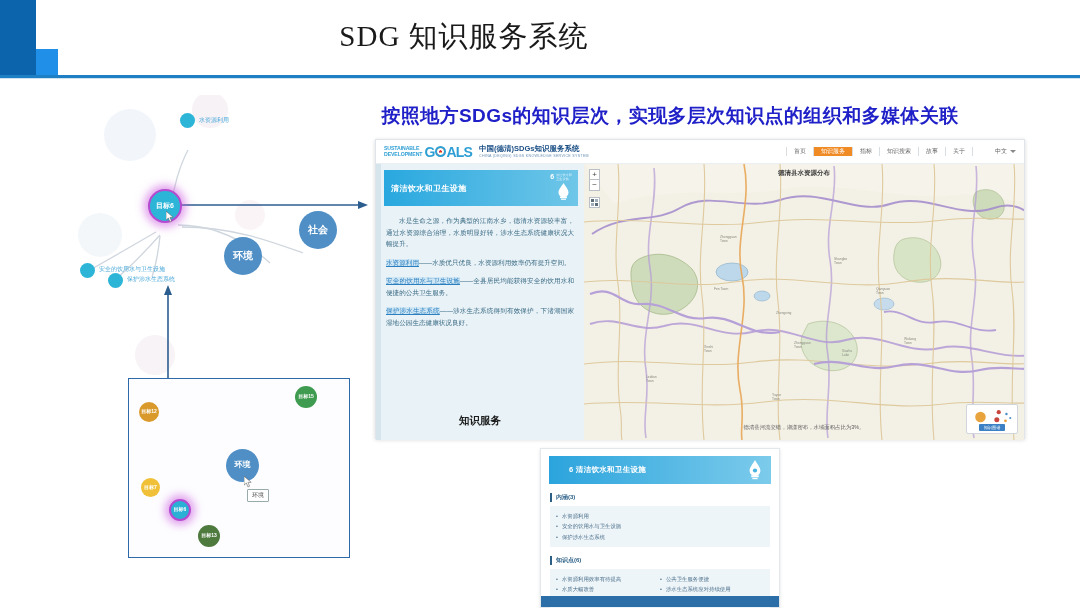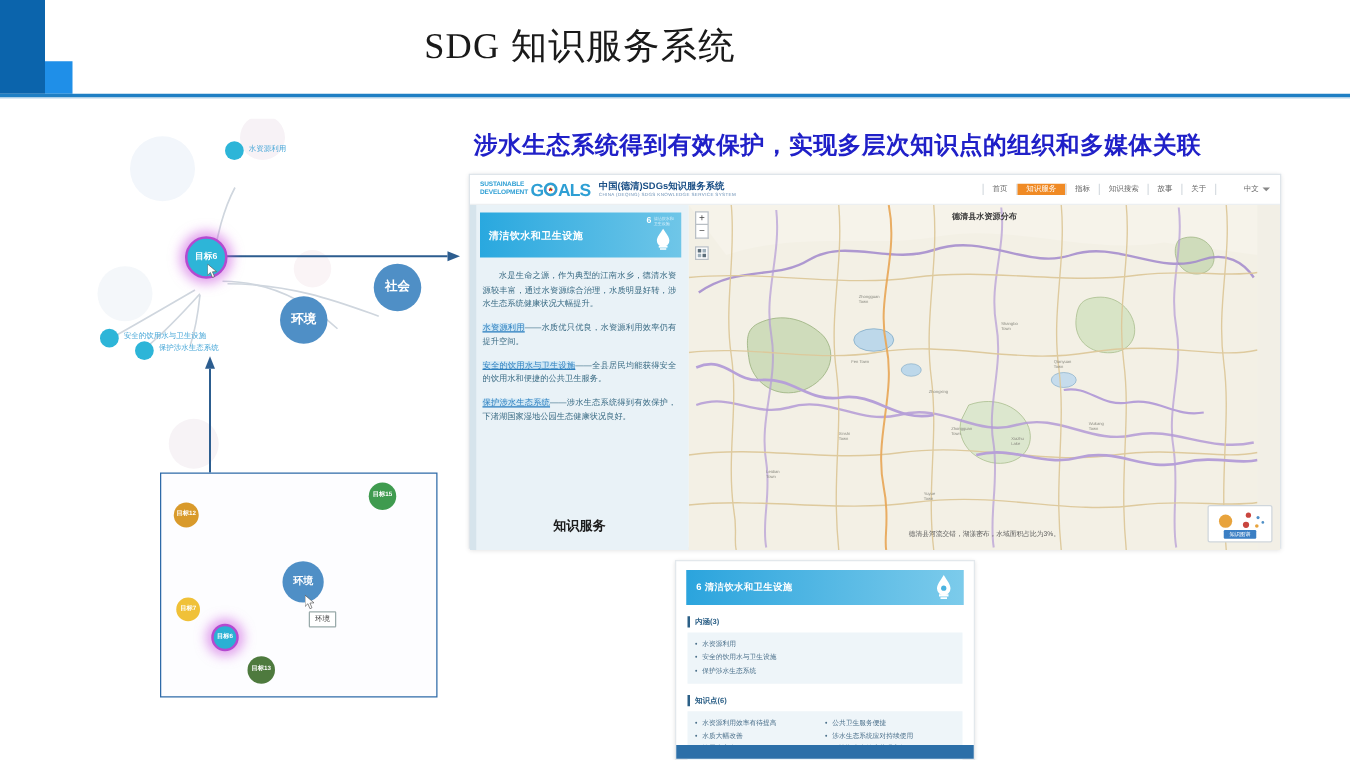--- a/index.html
+++ b/index.html
@@ -78,21 +78,21 @@
   .nav-menu { margin-left:auto; display:flex; align-items:center; gap:0; }
   .nav-menu .mi {
     font-size:6px; color:#666; padding:0 7px; border-right:1px solid #d8dde2; white-space:nowrap;
   }
   .nav-menu .mi.first { border-left:1px solid #d8dde2; }
   .nav-menu .mi.active { color:#fff; background:#f08a24; }
   .nav-lang { font-size:6px; color:#666; margin-left:22px; display:flex; align-items:center; gap:3px;}
   .caret { width:0;height:0;border-left:3px solid transparent;border-right:3px solid transparent;border-top:3.5px solid #888; }
 
   .body-row { display:flex; height:276px; }
-  .panel-left { width:175px; background:#e9f2f7; position:relative; }
+  .panel-left { width:208px; background:#e9f2f7; position:relative; }
   .panel-strip { position:absolute; left:0; top:0; width:5px; height:100%; background:#d6e4ec; }
   .goalhdr {
     margin:6px 6px 0 8px; height:36px;
     background:linear-gradient(90deg,#29a8df 0%, #6fc6e8 100%);
     display:flex; align-items:center; padding:0 7px; position:relative;
   }
   .goalhdr-t { color:#fff; font-size:8px; font-weight:bold; letter-spacing:0.4px; }
   .goalhdr-right { position:absolute; right:6px; top:3px; display:flex; align-items:flex-start; gap:2px; }
   .goalhdr-num { color:#fff; font-size:7px; font-weight:bold; }
   .goalhdr-sub { color:#d8f0fb; font-size:3.2px; line-height:1.25; }
@@ -133,21 +133,21 @@
   .kgdots { position:absolute; top:3px; left:0; width:100%; height:17px; }
 
   
   .card {
     position:absolute; left:540px; top:448px; width:240px; height:160px;
     background:#fff; border:1px solid #e3e8ec; box-shadow:0 1px 3px rgba(0,0,0,0.12);
   }
   .card-hdr {
     margin:7px 8px 0 8px; height:28px;
     background:linear-gradient(90deg,#2ba4dd 0%, #7ccbeb 100%);
-    display:flex; align-items:center; padding:0 8px; position:relative;
+    display:flex; align-items:center; padding:0 20px; position:relative;
   }
   .card-hdr-t { color:#fff; font-size:7.5px; font-weight:bold; letter-spacing:0.3px; }
   .card-drop { position:absolute; right:9px; top:3px; width:14px; height:21px; }
   .sect-t { margin:9px 0 0 9px; font-size:6px; font-weight:bold; color:#2b5f86; border-left:2px solid #2b5f86; padding-left:4px;}
   .sect-box { margin:4px 9px 0 9px; background:#eef5f9; padding:5px 6px; }
   .bul { font-size:5.4px; color:#4a6f8a; line-height:1.9; display:flex; align-items:center; }
   .bul::before { content:"•"; margin-right:4px; color:#4a6f8a; }
   .cols2 { display:flex; }
   .cols2 > div { flex:1; }
   .card-foot { position:absolute; left:0; bottom:0; width:100%; height:11px; background:#2c6fa8; }
@@ -156,21 +156,21 @@
 <body>
 
 <div id="slide">
 
   <div class="hdr-bar-dark"></div>
   <div class="hdr-bar-light"></div>
   <div class="hdr-rule"></div>
   <div class="hdr-rule2"></div>
   <div class="slide-title">SDG 知识服务系统</div>
 
-  <div class="banner">涉水生态系统得到有效保护，实现多层次知识点的组织和多媒体关联</div>
+  <div class="banner">按照地方SDGs的知识层次，实现多层次知识点的组织和多媒体关联</div>
 
   <div class="graph">
     <svg width="330" height="480">
 
       <circle cx="70" cy="40" r="26" fill="#f2f6fb"></circle>
       <circle cx="150" cy="15" r="18" fill="#f7f2f6"></circle>
       <circle cx="40" cy="140" r="22" fill="#f4f7fa"></circle>
       <circle cx="190" cy="120" r="15" fill="#faf4f6"></circle>
       <circle cx="95" cy="260" r="20" fill="#f7f3f6"></circle>
 

